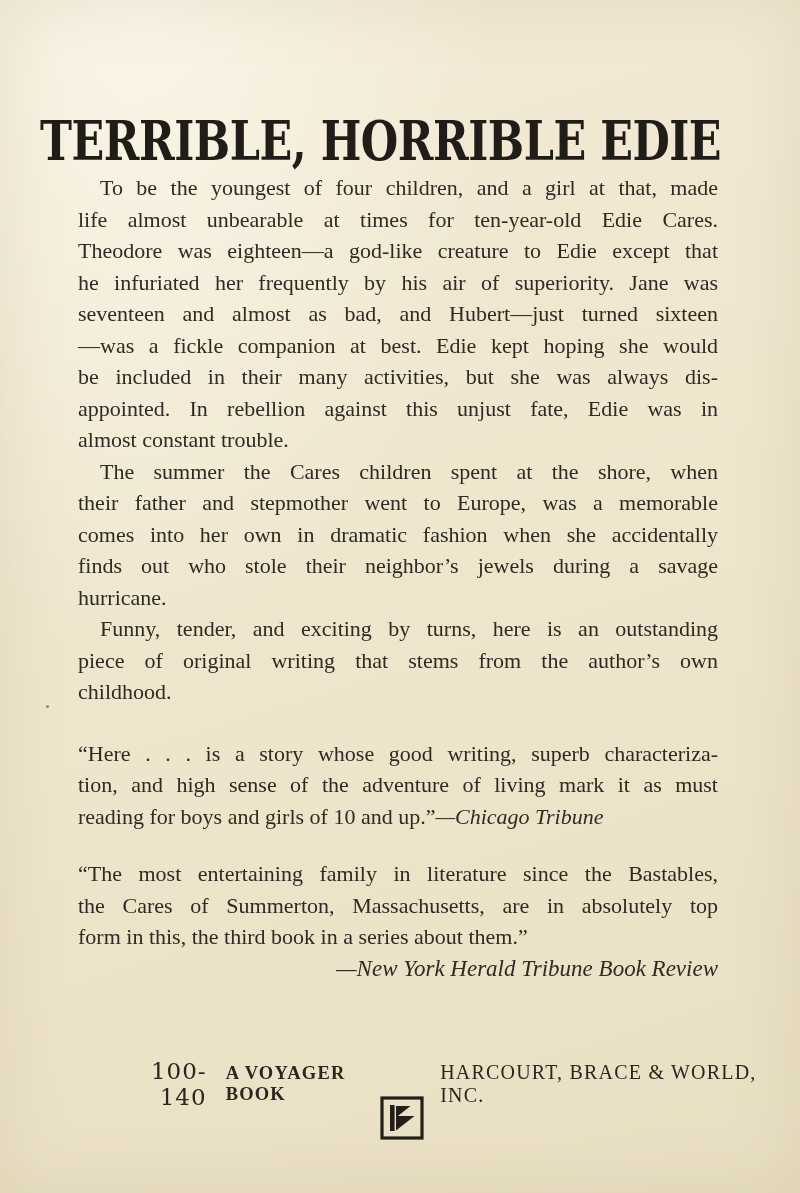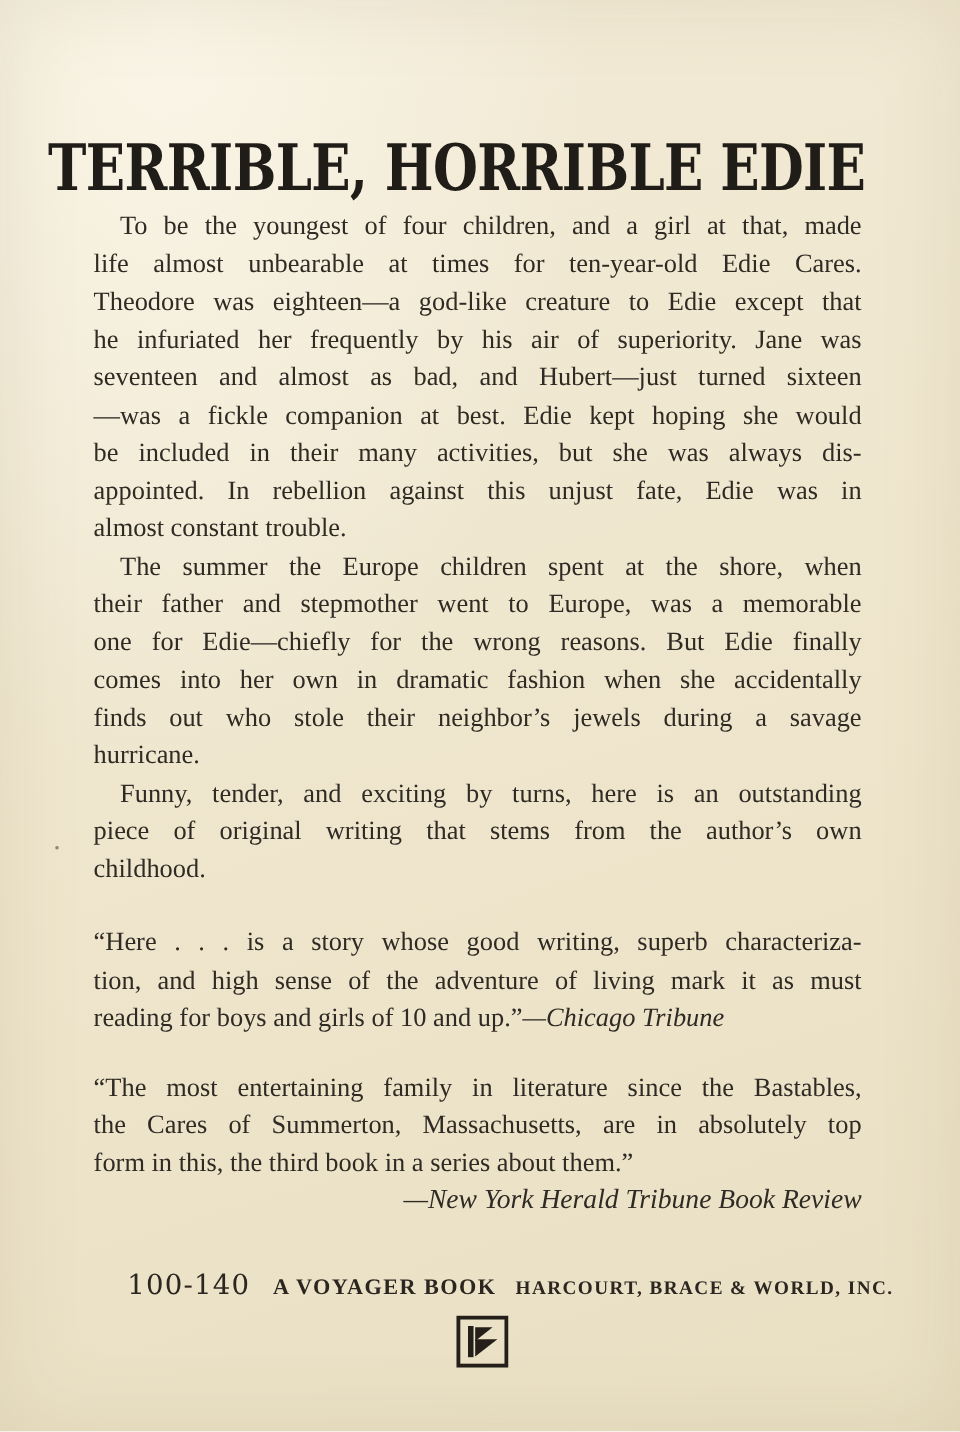--- a/index.html
+++ b/index.html
@@ -73,23 +73,23 @@
     letter-spacing: 1px;
     text-align: right;
   }
   .imprint {
     margin-left: 19px;
     font-weight: bold;
     font-size: 18.5px;
     letter-spacing: 1.2px;
   }
   .publisher {
-    margin-left: 16px;
-    font-weight: bold;
-    font-size: 16px;
+    margin-left: 32px;
+    font-weight: normal;
+    font-size: 20px;
     letter-spacing: 1.2px;
   }
   .logo {
     position: absolute;
     left: calc(50% - 20px);
     top: 1096px;
     width: 44px;
     height: 44px;
   }
   .speck {
@@ -117,23 +117,22 @@
       <div class="line">Theodore was eighteen—a god-like creature to Edie except that</div>
       <div class="line">he infuriated her frequently by his air of superiority. Jane was</div>
       <div class="line">seventeen and almost as bad, and Hubert—just turned sixteen</div>
       <div class="line">—was a fickle companion at best. Edie kept hoping she would</div>
       <div class="line">be included in their many activities, but she was always dis-</div>
       <div class="line">appointed. In rebellion against this unjust fate, Edie was in</div>
       <div class="line last">almost constant trouble.</div>
     </div>
 
     <div class="para">
-      <div class="line indent">The summer the Europe children spent at the shore, when</div>
+      <div class="line indent">The summer the Cares children spent at the shore, when</div>
       <div class="line">their father and stepmother went to Europe, was a memorable</div>
-      <div class="line">one for Edie—chiefly for the wrong reasons. But Edie finally</div>
       <div class="line">comes into her own in dramatic fashion when she accidentally</div>
       <div class="line">finds out who stole their neighbor’s jewels during a savage</div>
       <div class="line last">hurricane.</div>
     </div>
 
     <div class="para">
       <div class="line indent">Funny, tender, and exciting by turns, here is an outstanding</div>
       <div class="line">piece of original writing that stems from the author’s own</div>
       <div class="line last">childhood.</div>
     </div>

